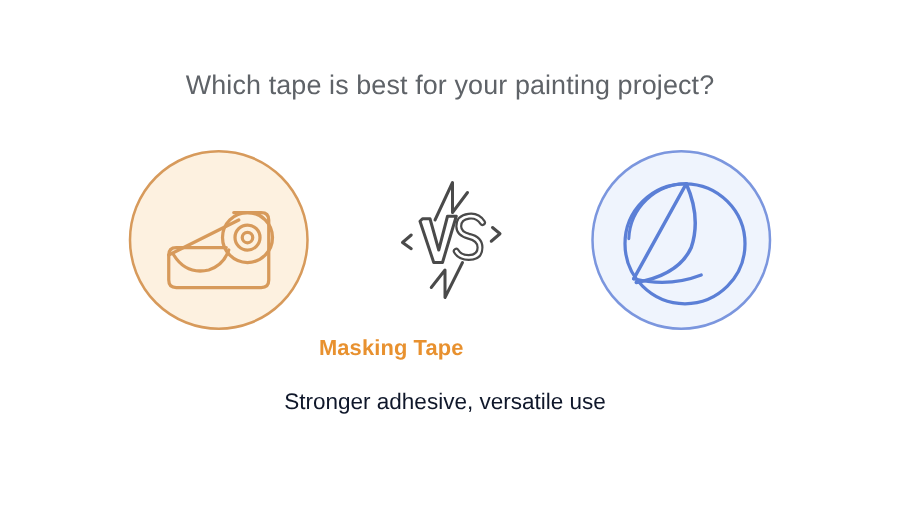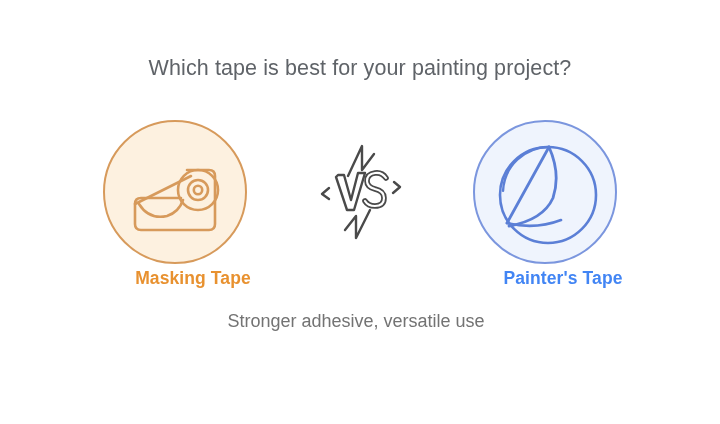--- a/index.html
+++ b/index.html
@@ -87,21 +87,21 @@
     width:720px;
     display:flex;
     justify-content:center;
     align-items:flex-start;
   }
   .desc-cell {
     width:300px;
     text-align:center;
     font-size:18px;
     font-weight:400;
-    color:#737373;
+    color:#0f172a;
     line-height:1.45;
   }
   .desc-cell.left  { width:306px; padding:0 10px; }
   .desc-cell.right { width:306px; padding:0 10px; }
   .desc-spacer { width:8px; }
 
   svg { display:block; overflow:visible; }
 </style>
 </head>
 <body>
@@ -169,21 +169,20 @@
         <path d="M84 35 L42 111" fill="none" stroke="#5B7FD6" stroke-width="2.8" stroke-linecap="round"></path>
 
         <path d="M42 111 Q70 118 96 108" fill="none" stroke="#5B7FD6" stroke-width="2.6" stroke-linecap="round"></path>
       </svg>
     </div>
   </div>
 
   <div id="labels-row">
     <div class="label-cell" style="color:#E8912F;">Masking Tape</div>
     <div class="label-spacer"></div>
-    <div class="label-cell" style="color:#4285F4;">Painter's Tape</div>
   </div>
 
   <div id="desc-row">
     <div class="desc-cell left">Stronger adhesive, versatile use</div>
     <div class="desc-spacer"></div>
   </div>
 
 </div>
 
 </body></html>

